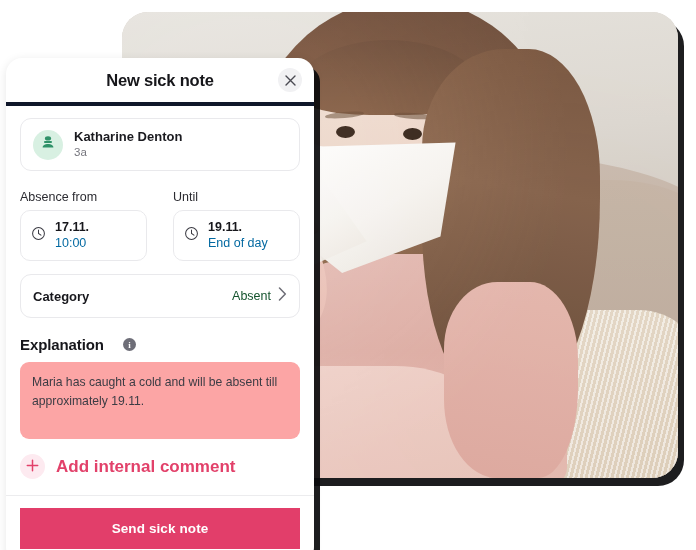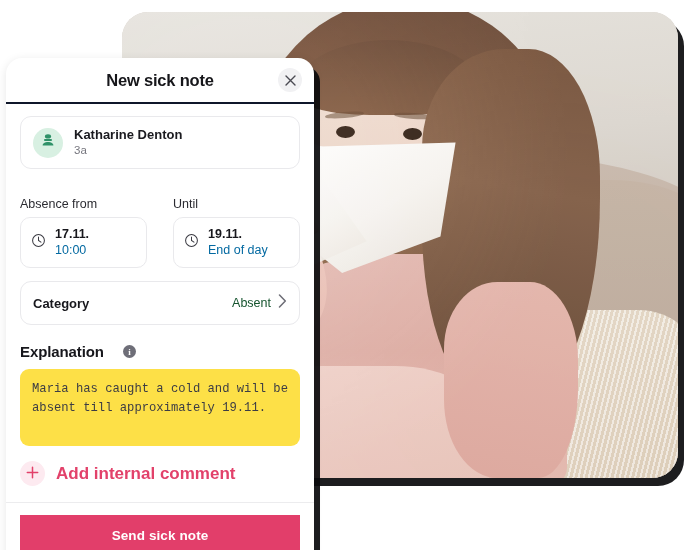--- a/index.html
+++ b/index.html
@@ -185,21 +185,21 @@
     box-shadow: 6px 8px 0 0 rgba(10,10,12,0.92), 0 2px 10px rgba(0,0,0,0.10);
     overflow: hidden;
   }
 
   .modal-header {
     position: relative;
     height: 44px;
     display: flex;
     align-items: center;
     justify-content: center;
-    border-bottom: 2px solid #0f172a;
+    border-bottom: 4px solid #0f172a;
   }
   .modal-title {
     font-size: 16.5px;
     font-weight: 700;
     color: #16161a;
     letter-spacing: -0.2px;
   }
   .close-btn {
     position: absolute;
     right: 12px;
@@ -241,21 +241,21 @@
   .person-group {
     font-size: 11.5px;
     color: #76767e;
     line-height: 1.3;
   }
 
   
   .date-row {
     display: flex;
     gap: 26px;
-    margin-top: 28px;
+    margin-top: 19px;
   }
   .date-col { flex: 1 1 0; min-width: 0; }
   .field-label {
     font-size: 12.5px;
     color: #2b2b31;
     margin-bottom: 6px;
   }
   .date-box {
     border: 1px solid #e9e9ec;
     border-radius: 10px;
@@ -324,25 +324,24 @@
     border-radius: 50%;
     background: #6e6e78;
     color: #fff;
     font-size: 9px;
     font-weight: 700;
     display: flex; align-items: center; justify-content: center;
     font-family: "Liberation Serif", serif;
     cursor: pointer;
   }
   .explanation-box {
-    background: #fde047;
+    background: #fca5a5;
     border-radius: 9px;
     padding: 11px 12px 16px 12px;
     min-height: 50px;
-    font-family: Liberation Mono, monospace;
   }
   .explanation-text {
     font-size: 12.2px;
     color: #3c3c44;
     line-height: 1.52;
   }
 
   
   .add-comment {
     display: flex;

